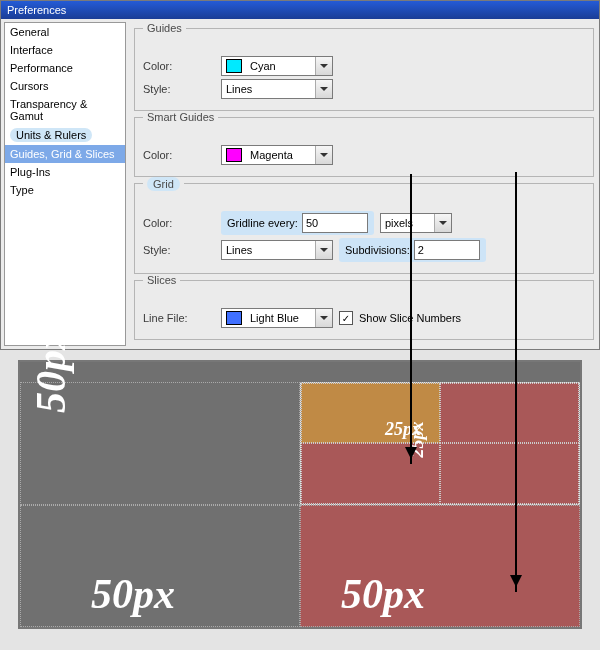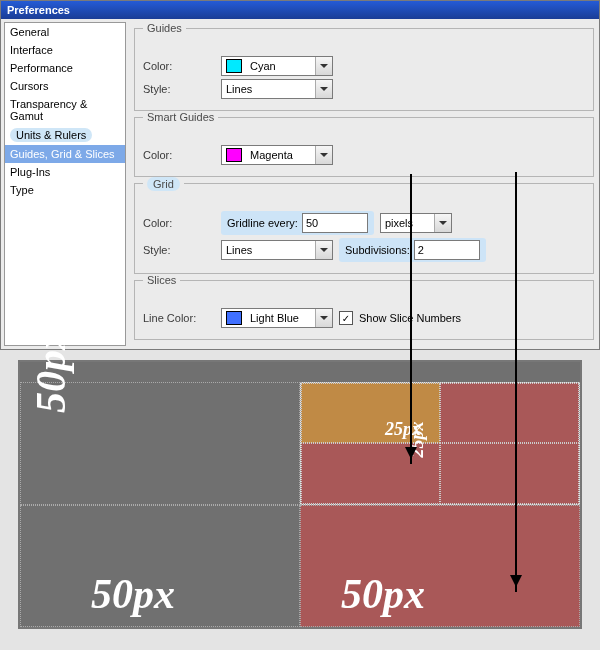--- a/index.html
+++ b/index.html
@@ -1,17 +1,17 @@
 <!DOCTYPE html>
 <html><head>
 <meta charset="utf-8">
 <style>
 body{margin:0;font-family:Tahoma,Arial,sans-serif;font-size:11px;background:#e4e4e4;color:#000}
 .window{width:600px;background:#ebebeb;border:1px solid #7a7a7a;box-sizing:border-box}
-.titlebar{background:linear-gradient(#245bd6,#1a3d96);color:#fff;font-weight:bold;padding:3px 6px;font-size:11px}
+.titlebar{background:linear-gradient(#245bd6,#1a3d96);color:#fff;font-weight:normal;padding:3px 6px;font-size:11px}
 .body{display:flex}
 .sidebar{width:120px;background:#fff;border:1px solid #999;margin:3px}
 .side-item{padding:3px 5px;cursor:default}
 .side-item.sel{background:#7da9e8;color:#fff}
 .side-hi{background:#cfe6f7;border-radius:9px;display:inline-block;padding:1px 6px}
 .main{flex:1;padding:3px}
 .group{border:1px solid #b5b5b5;margin:6px 2px;position:relative;padding:24px 8px 8px}
 .group-lbl{position:absolute;top:-7px;left:8px;background:#ebebeb;padding:0 4px;color:#4a4a4a}
 .row{display:flex;align-items:center;margin:3px 0;gap:6px}
 .row label{width:72px;text-align:left;color:#3a3a3a}
@@ -103,21 +103,21 @@
           <span class="hlbox">
             <span>Subdivisions:</span>
             <input class="txtin" value="2" style="">
           </span>
         </div>
       </div>
 
       <div class="group">
         <span class="group-lbl">Slices</span>
         <div class="row">
-          <label>Line Color:</label>
+          <label>Line File:</label>
           <div class="select">
             <span class="sw" id="lc" style="background: rgb(64, 112, 255);"></span>
             <span class="txt">Light Blue</span>
             <span class="arr"></span>
           </div>
           <span class="chk">✓</span>
           <span>Show Slice Numbers</span>
         </div>
       </div>
 

